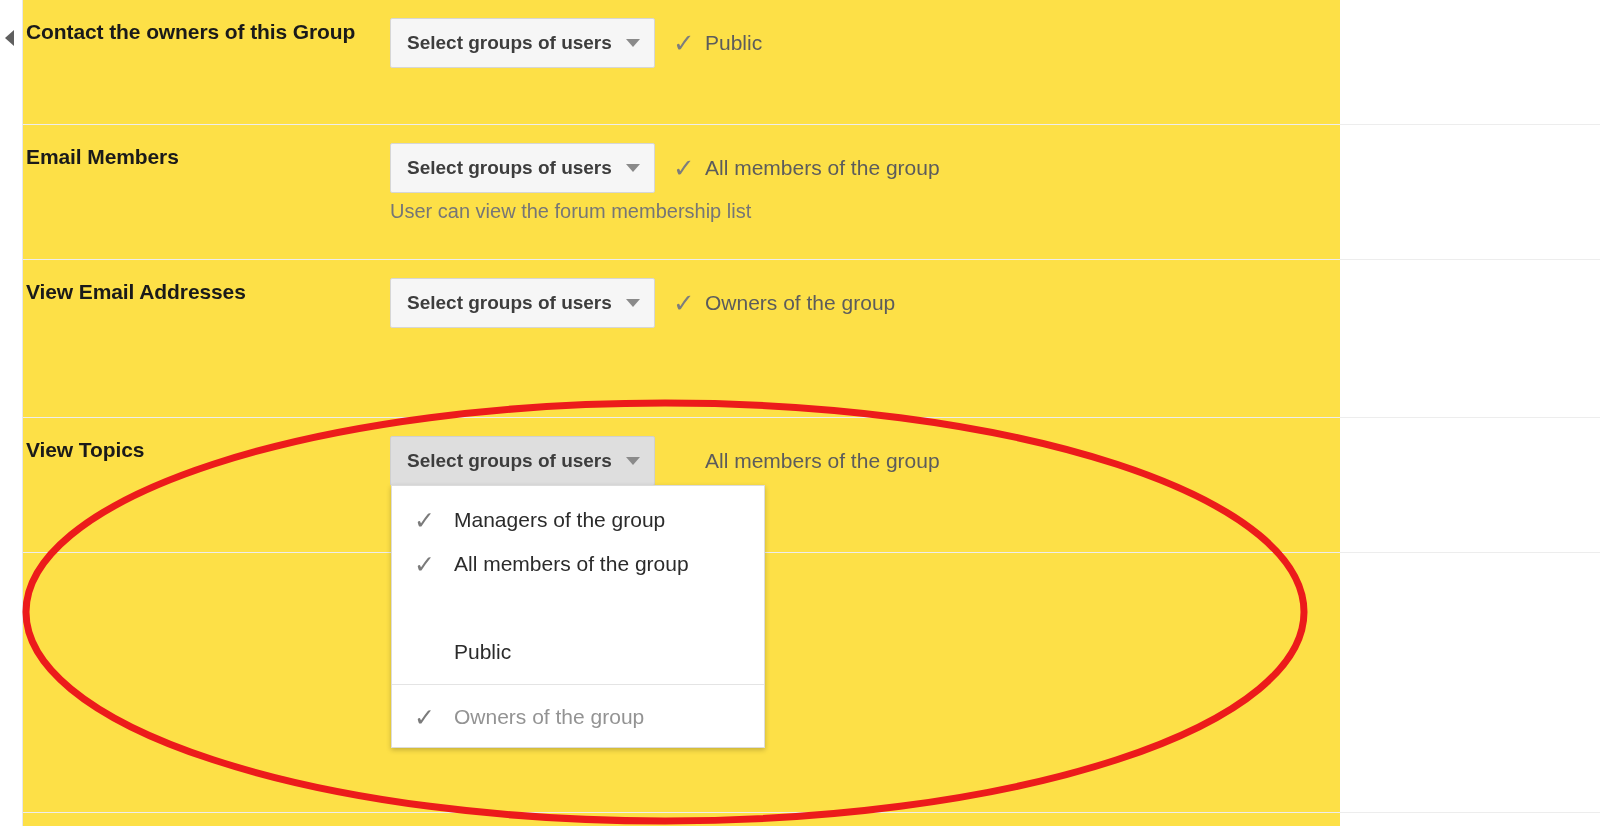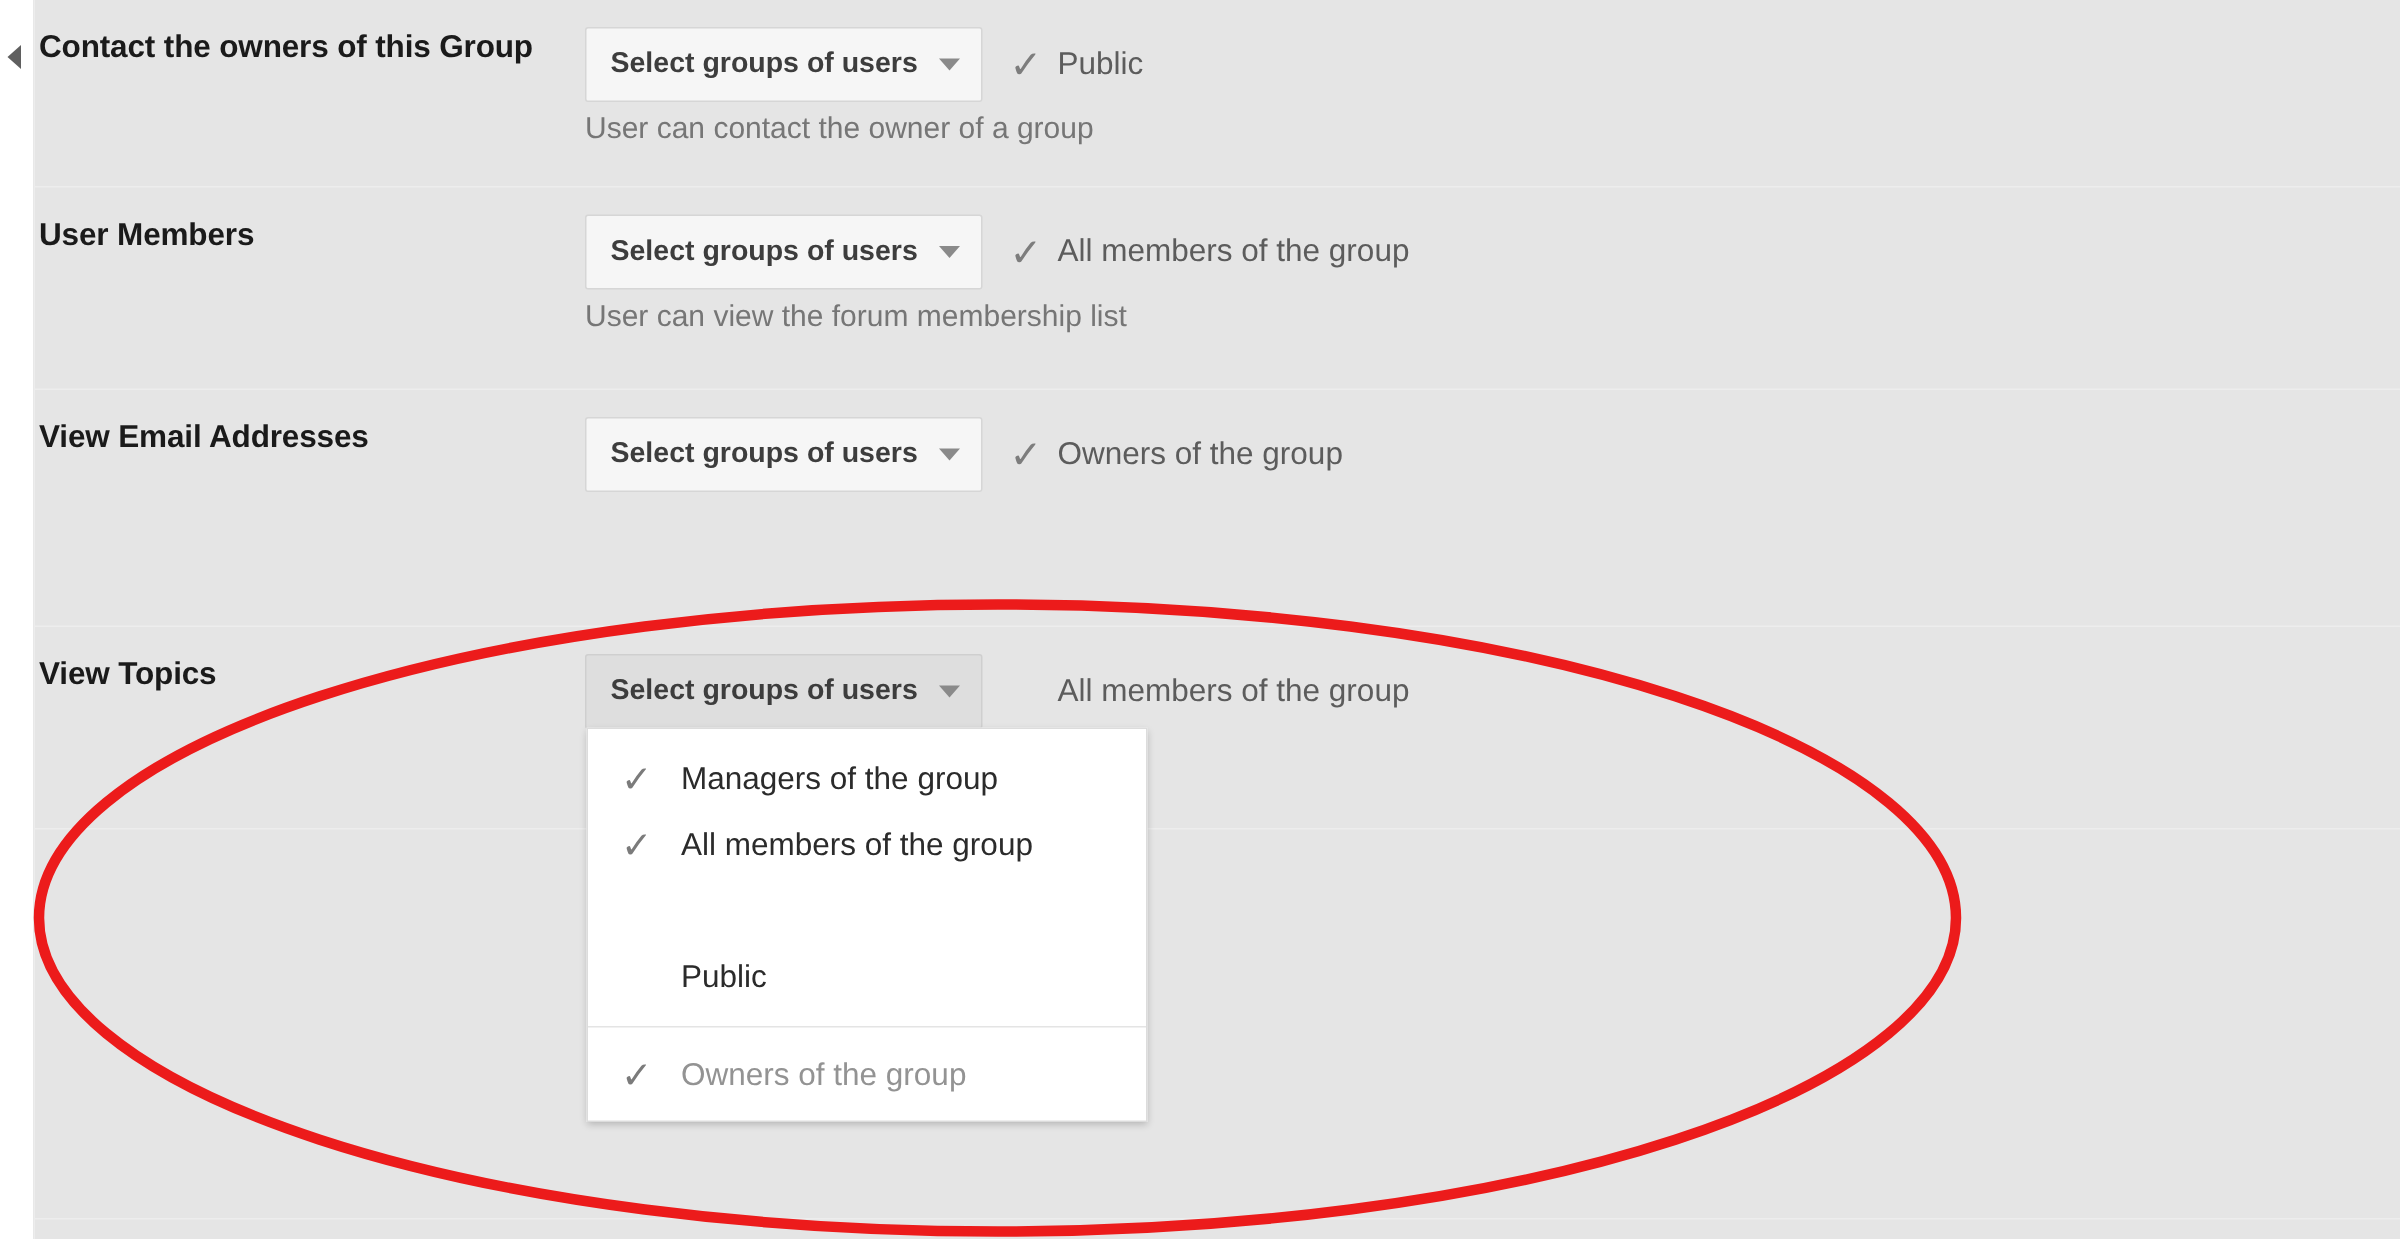--- a/index.html
+++ b/index.html
@@ -5,23 +5,23 @@
   * { box-sizing: border-box; }
   html, body {
     margin: 0; padding: 0;
     width: 1600px; height: 826px;
     background: #ffffff;
     font-family: "Liberation Sans", sans-serif;
     overflow: hidden;
   }
   .page {
     position: relative;
-    width: 1600px;
+    width: 1340px;
     height: 826px;
-    background: #e5e5e5;
+    background: #fde047;
   }
 
   
   .left-rail {
     position: absolute;
     left: 0; top: 0;
     width: 23px; height: 826px;
     background: #ffffff;
     border-right: 1px solid #e8e8e8;
   }
@@ -195,26 +195,25 @@
         <div class="control-line">
           <div class="dropdown-btn">
             <span>Select groups of users</span>
             <span class="caret"></span>
           </div>
           <div class="current-value">
             <span class="check">✓</span>
             <span class="value-text">Public</span>
           </div>
         </div>
-        <div class="help-text">User can contact the owner of a group</div>
       </div>
     </div>
 
     <div class="row" style="height:135px;">
-      <div class="row-label">User Members</div>
+      <div class="row-label">Email Members</div>
       <div class="row-body">
         <div class="control-line">
           <div class="dropdown-btn">
             <span>Select groups of users</span>
             <span class="caret"></span>
           </div>
           <div class="current-value">
             <span class="check">✓</span>
             <span class="value-text">All members of the group</span>
           </div>

